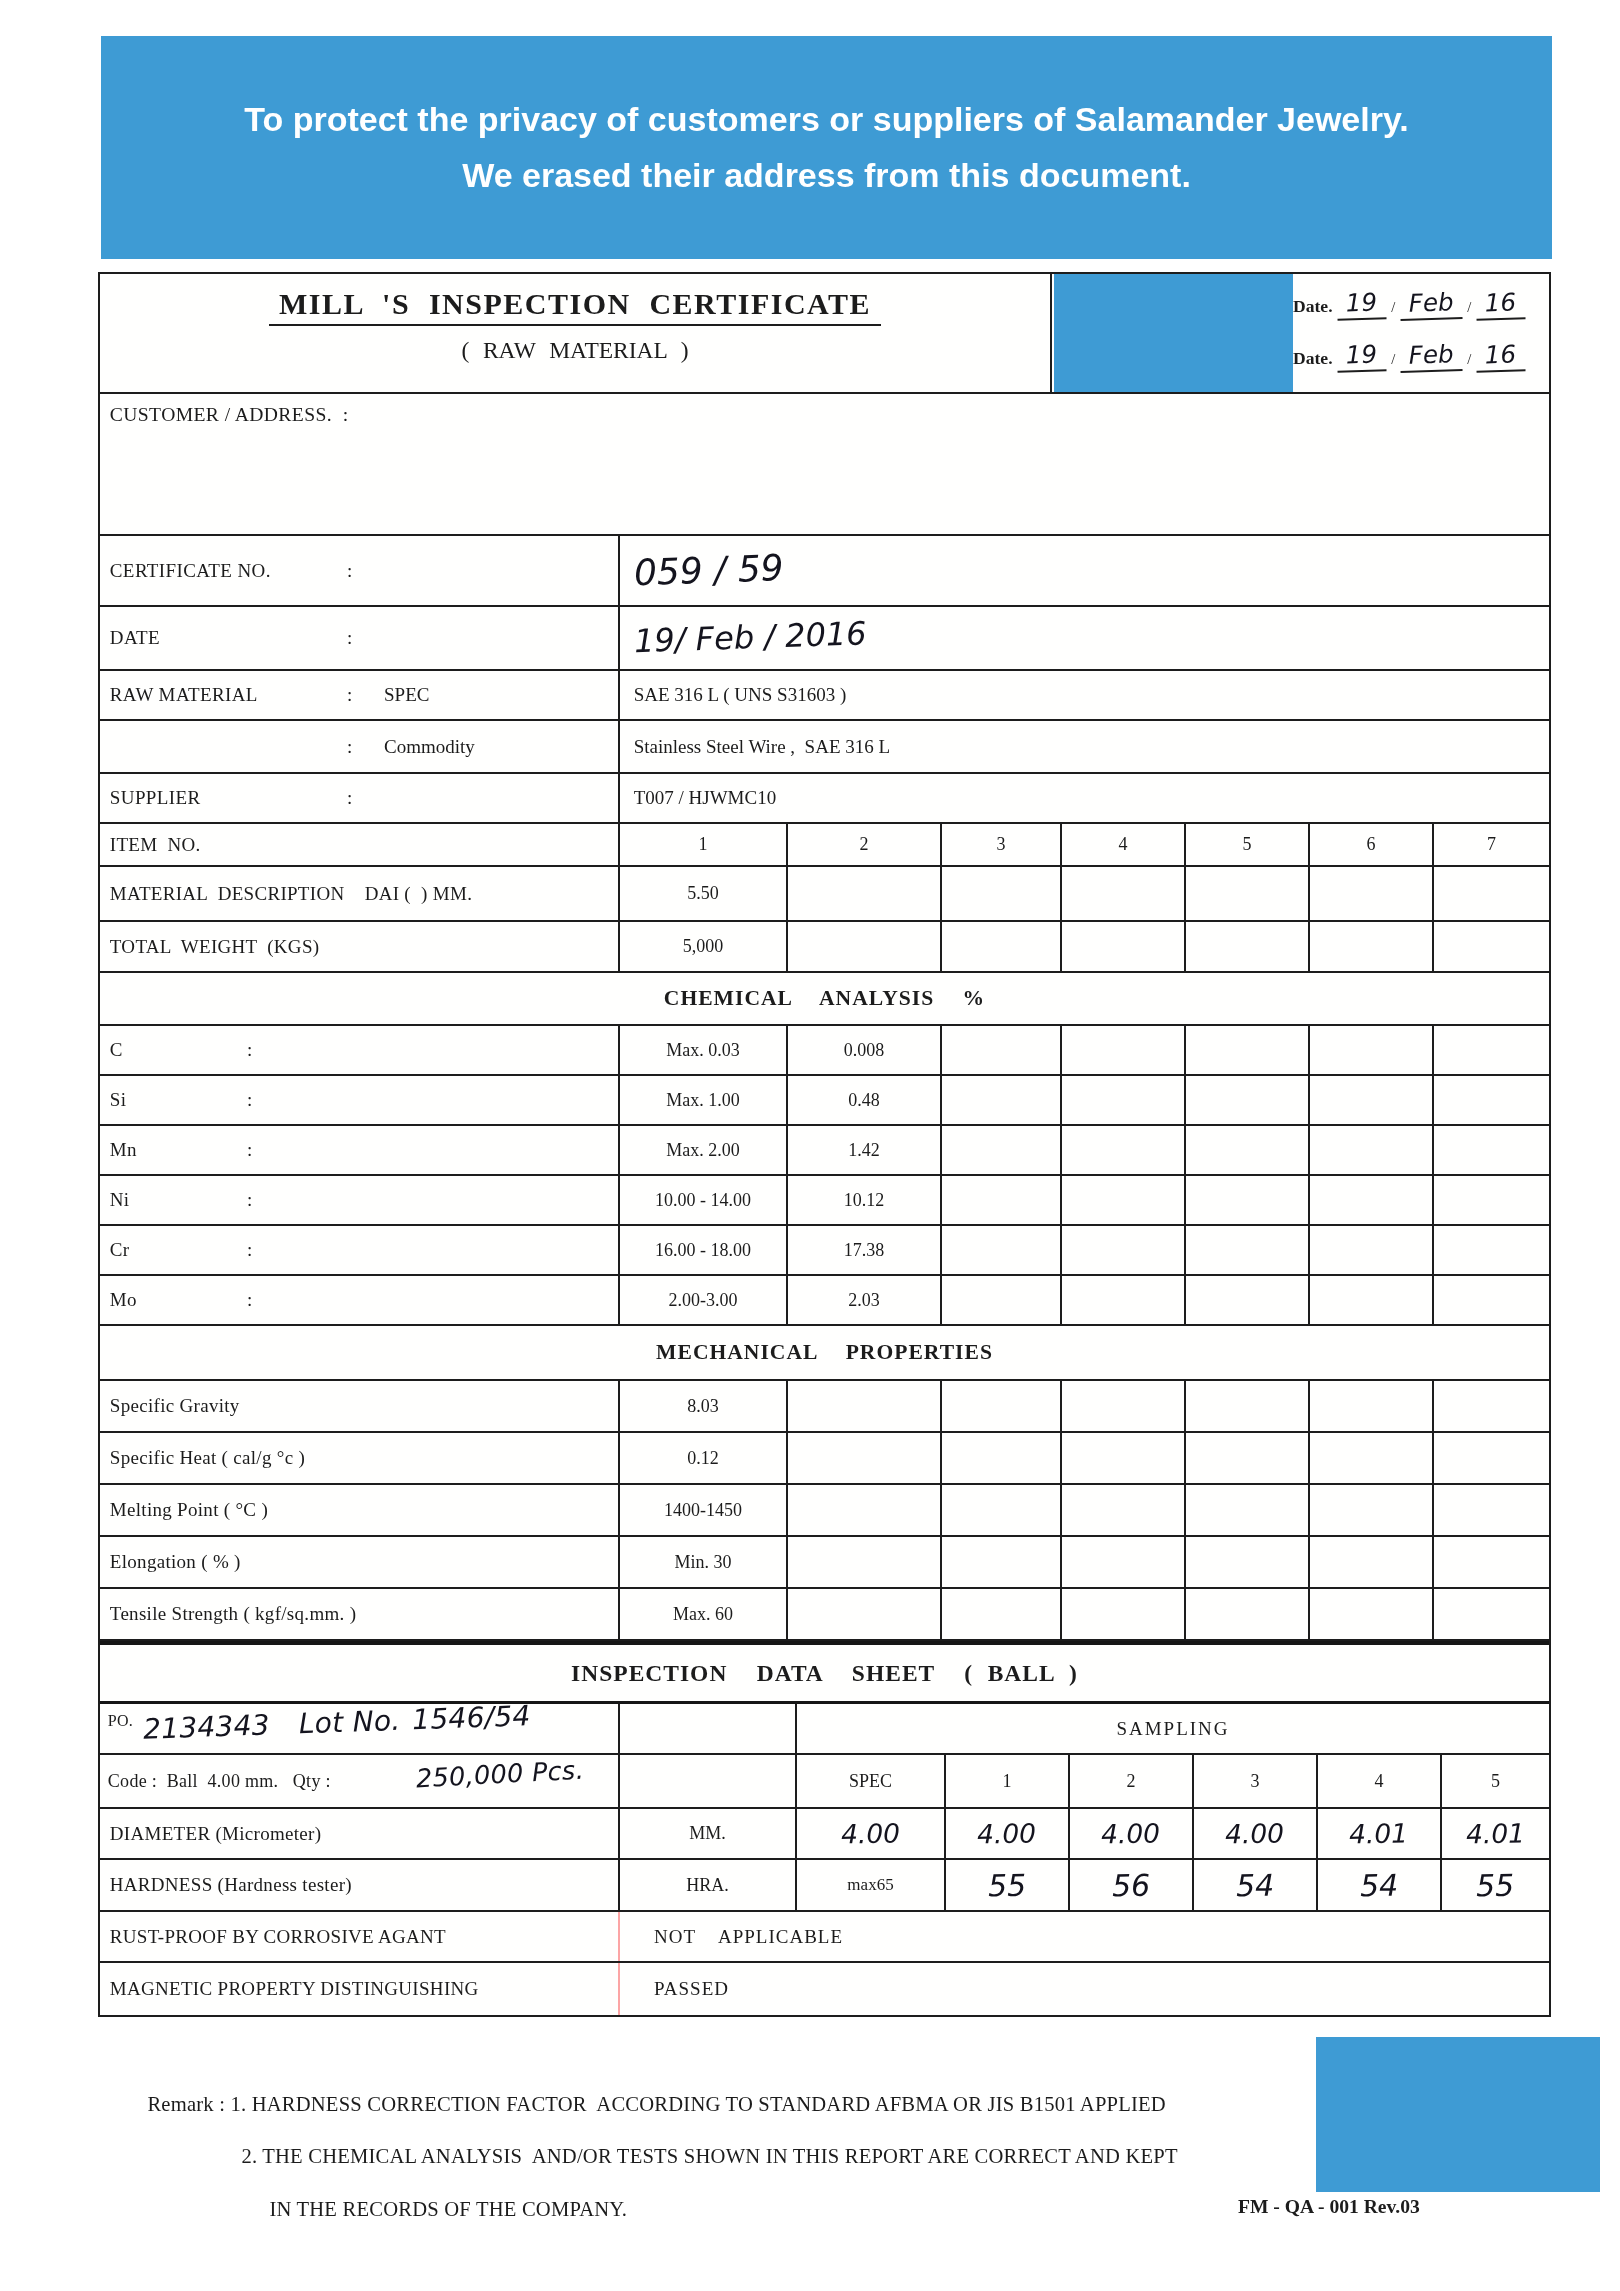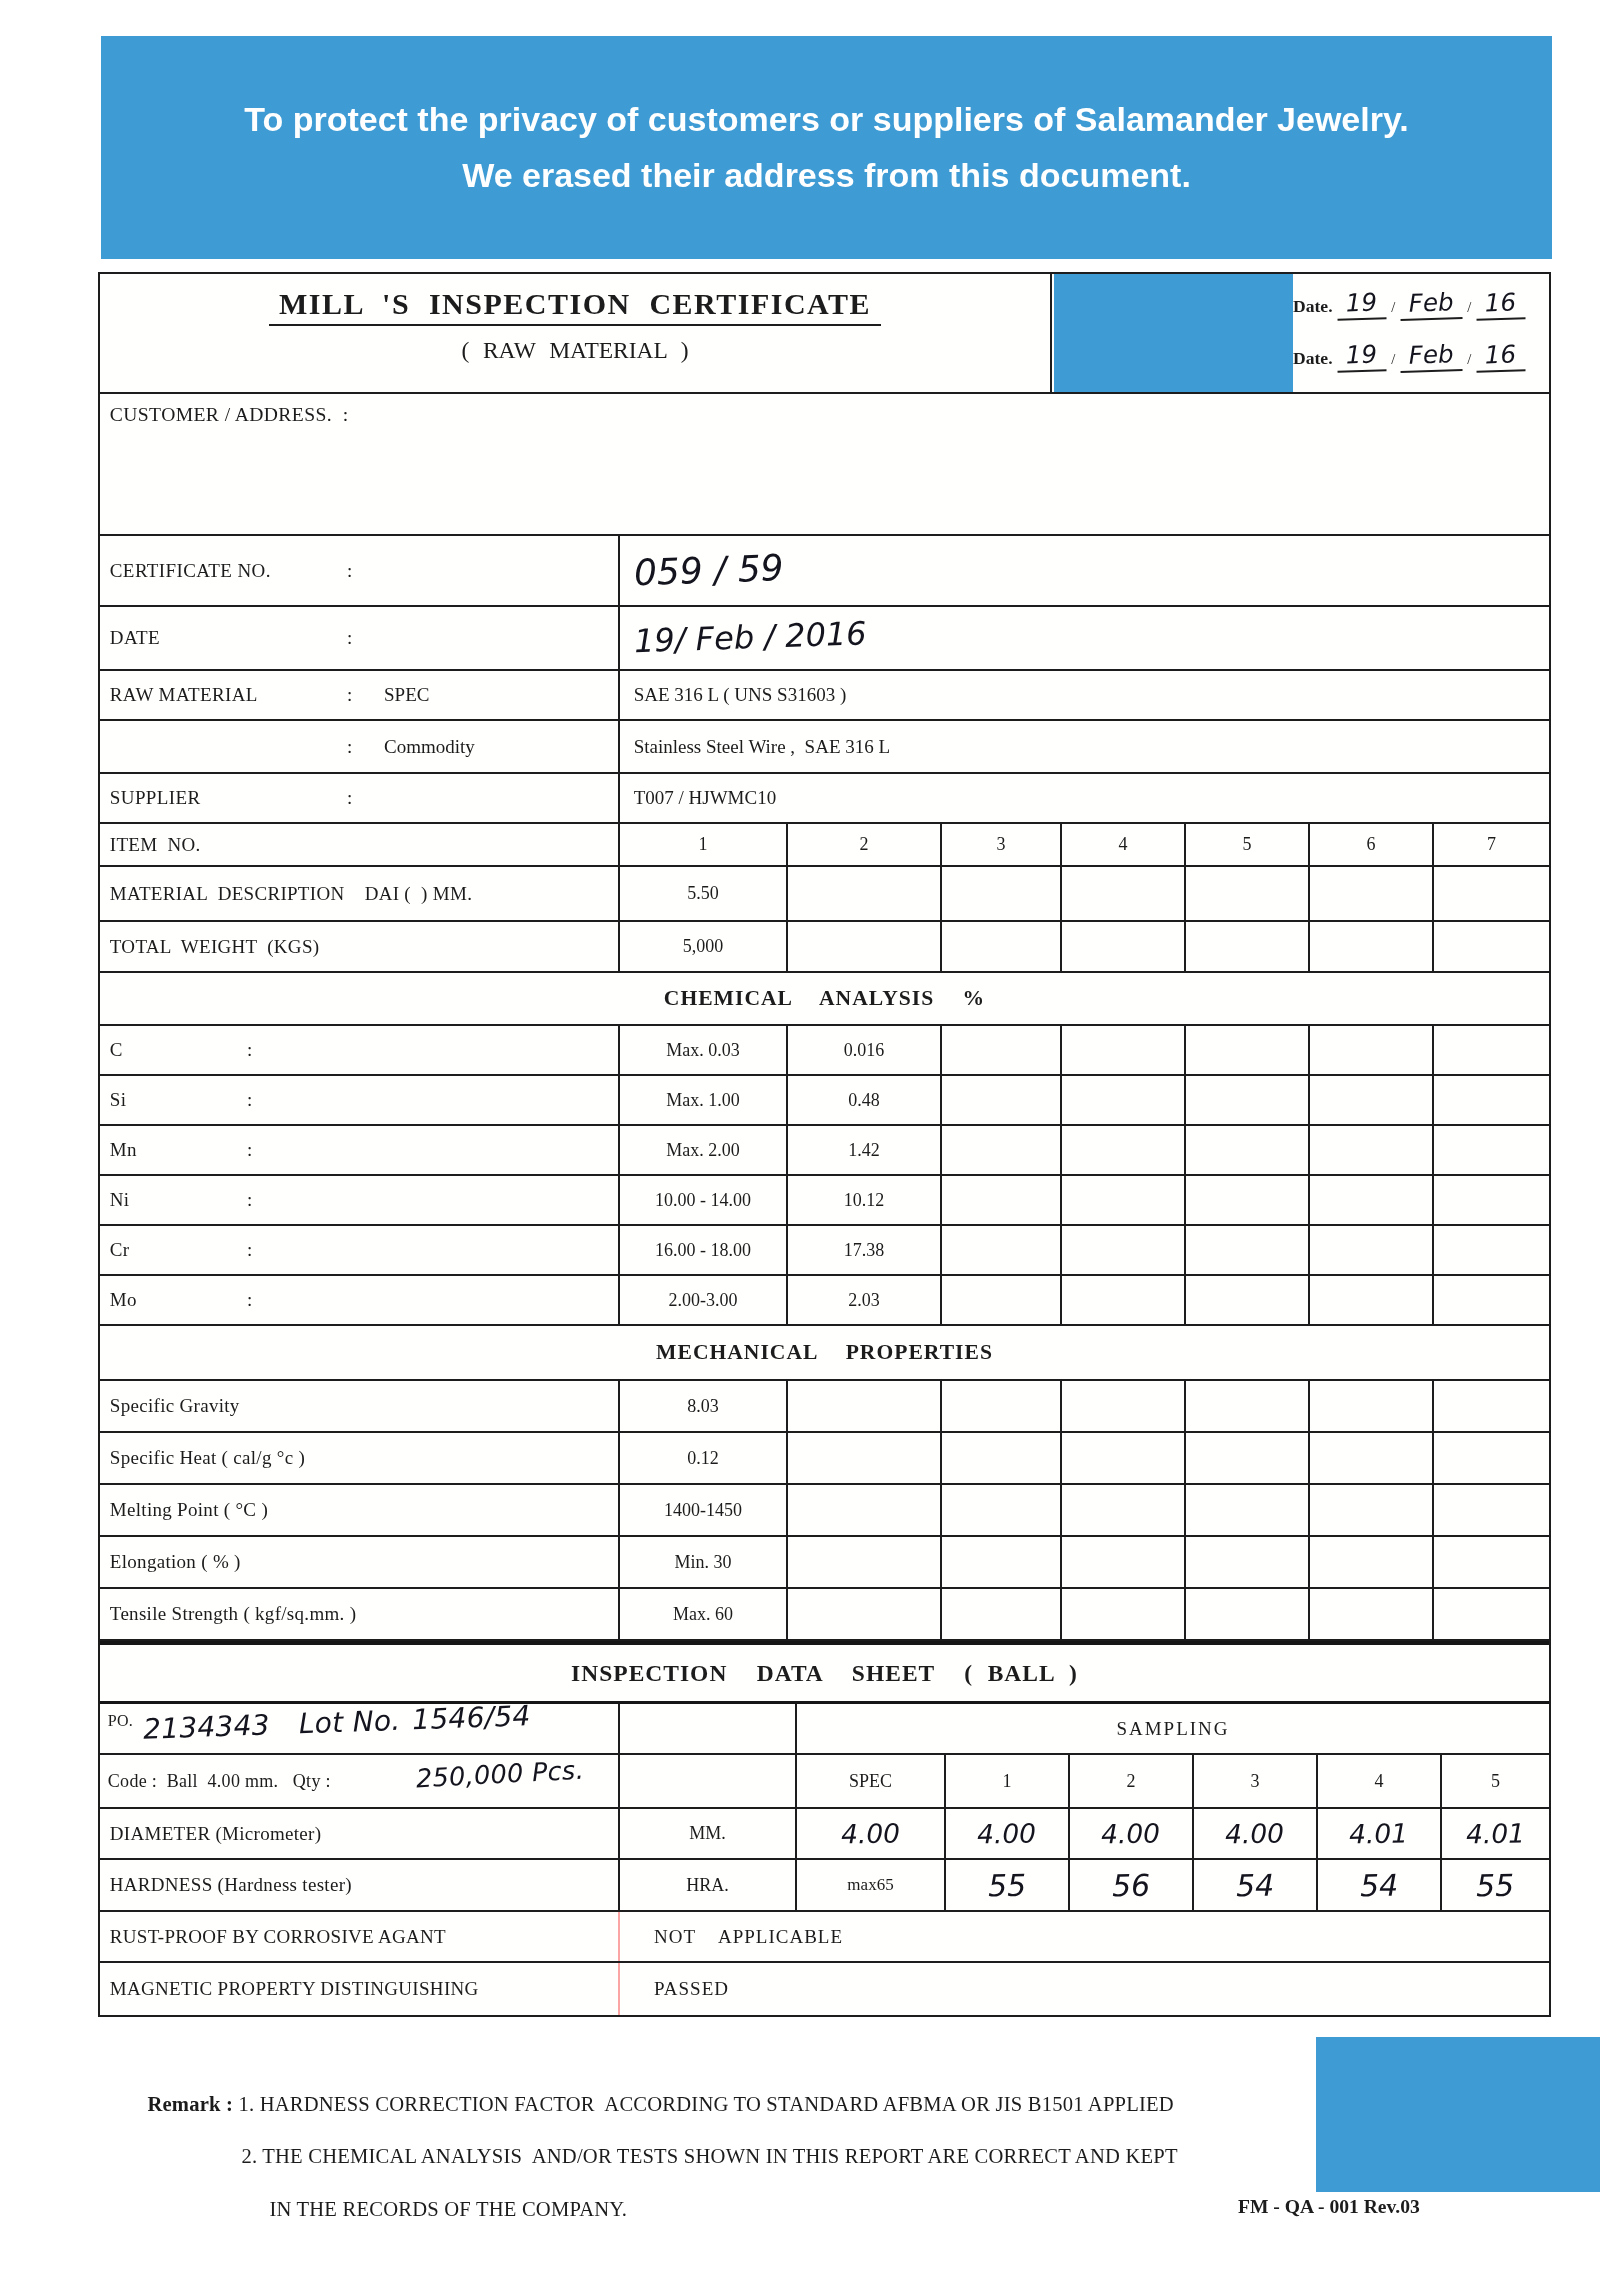--- a/index.html
+++ b/index.html
@@ -93,21 +93,21 @@
   .frow { display:flex; }
   .frow .flbl { width:520px; border-right:2px solid #fca5a5; display:flex; align-items:center;
                 padding-left:9.8px; font-size:19px; letter-spacing:0.3px; }
   .frow .fval { display:flex; align-items:center; padding-left:34px; font-size:19px;
                 letter-spacing:1px; word-spacing:5.9px; }
   .rustrow { height:51px; } .magrow { height:52px; border-bottom:none; }
 
   
   .remarkline { position:absolute; font-size:20.6px; white-space:pre; letter-spacing:0.2px; }
   .r1 { left:126px; top:2070px; } .r2 { left:220px; top:2122px; } .r3 { left:248px; top:2175px; }
-  .remark-prefix { font-weight:700; }
+  .remark-prefix { font-weight:400; }
   .formcode { position:absolute; left:1238px; top:2196px; font-weight:700; font-size:19.6px; }
   .footer-redact { position:absolute; left:1316px; top:2037px; width:284px; height:155px; }
 
   .pre { white-space:pre; }
 </style>
 </head>
 <body>
 
 <div class="page">
 
@@ -231,21 +231,21 @@
     <div class="row band band-chem">
       <span class="pre">CHEMICAL  ANALYSIS  %</span>
     </div>
 
     <div class="row g8 chemrow">
       <div class="c cl">
         <span>C</span>
         <span class="chem-colon">:</span>
       </div>
       <div class="c">Max. 0.03</div>
-      <div class="c">0.016</div>
+      <div class="c">0.008</div>
       <div class="c"></div>
       <div class="c"></div>
       <div class="c"></div>
       <div class="c"></div>
       <div class="c"></div>
     </div>
     <div class="row g8 chemrow">
       <div class="c cl">
         <span>Si</span>
         <span class="chem-colon">:</span>

